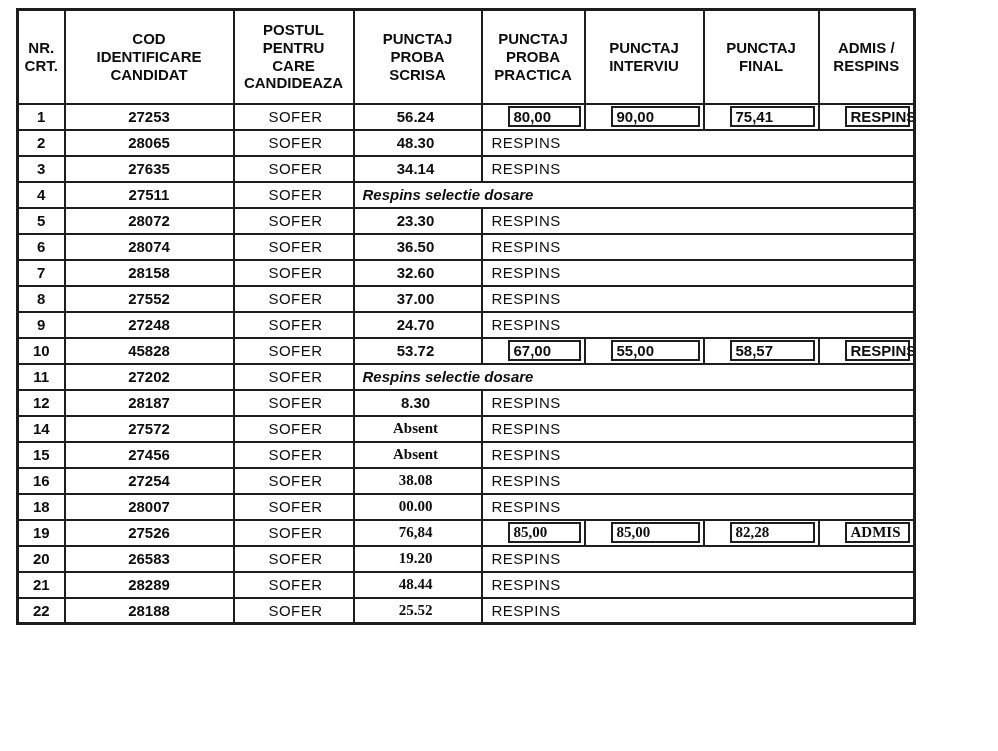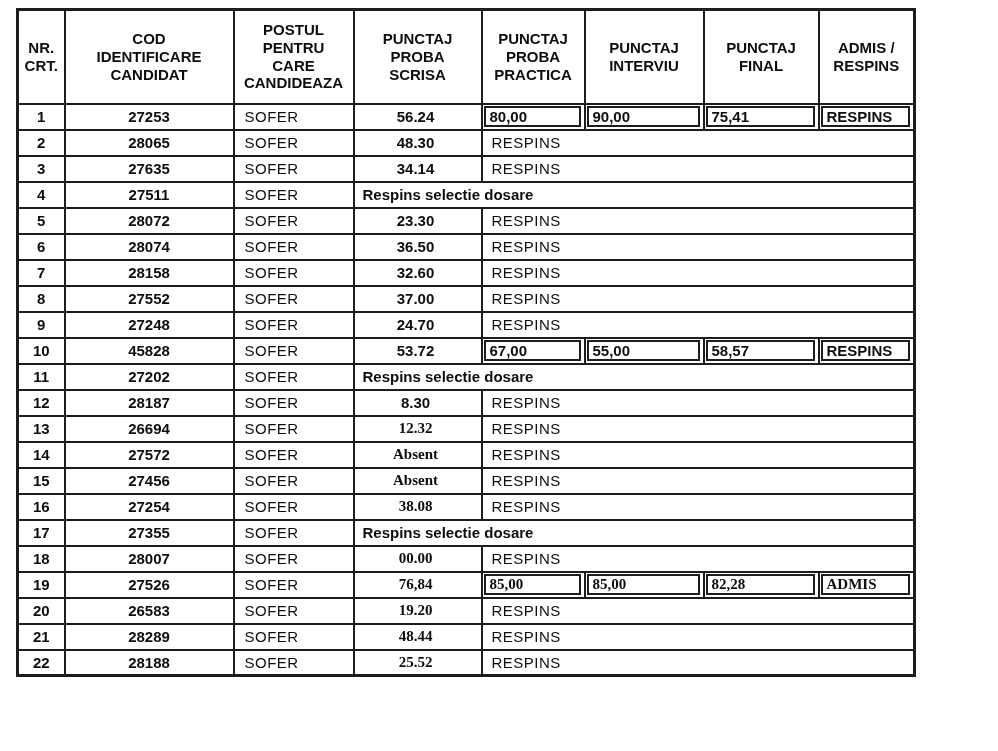--- a/index.html
+++ b/index.html
@@ -40,33 +40,34 @@
     padding:2px 1px;
   }
   td{
     height:26px;
     font-size:15px;
     vertical-align:middle;
     padding:0 6px;
   }
   .c-nr{font-weight:bold;text-align:center;padding:0 4px;}
   .c-cod{font-weight:bold;text-align:center;margin-left:19px;}
-  .c-post{text-align:left;padding-left:10px;letter-spacing:0.5px;}
+  .c-post{text-align:center;padding-left:10px;letter-spacing:0.5px;}
   .c-scrisa{font-weight:bold;text-align:center;padding-right:10px;}
   .c-status{text-align:left;padding-left:9px;letter-spacing:0.5px;}
-  .c-note{font-weight:bold;text-align:left;padding-left:8px;}
+  .c-note{font-weight:bold;text-align:left;padding-left:8px;font-style:italic;}
   .c-boxcell{padding:1px 3px 1px 1px;}
   .vbox{
     border:2px solid var(--border-color);
     height:21px;
     line-height:17px;
     font-weight:bold;
     text-align:left;
     padding:0 4px;
     white-space:nowrap;
+    margin-left:24px;
   }
   .serif{font-family:"Liberation Serif","DejaVu Serif",serif;}
 </style>
 </head>
 <body>
 
 <div class="page">
   <table class="results">
     <colgroup>
       <col style="width:47px">
@@ -202,52 +203,39 @@
           <td class="c-note" colspan="5">Respins selectie dosare</td>
         </tr>
         <tr>
           <td class="c-nr">12</td>
           <td class="c-cod">28187</td>
           <td class="c-post">SOFER</td>
           <td class="c-scrisa">8.30</td>
           <td class="c-status" colspan="4">RESPINS</td>
         </tr>
         <tr>
-          <td class="c-nr">13</td>
-          <td class="c-cod">26694</td>
-          <td class="c-post">SOFER</td>
-          <td class="c-scrisa serif">12.32</td>
-          <td class="c-status" colspan="4">RESPINS</td>
-        </tr>
-        <tr>
           <td class="c-nr">14</td>
           <td class="c-cod">27572</td>
           <td class="c-post">SOFER</td>
           <td class="c-scrisa serif">Absent</td>
           <td class="c-status" colspan="4">RESPINS</td>
         </tr>
         <tr>
           <td class="c-nr">15</td>
           <td class="c-cod">27456</td>
           <td class="c-post">SOFER</td>
           <td class="c-scrisa serif">Absent</td>
           <td class="c-status" colspan="4">RESPINS</td>
         </tr>
         <tr>
           <td class="c-nr">16</td>
           <td class="c-cod">27254</td>
           <td class="c-post">SOFER</td>
           <td class="c-scrisa serif">38.08</td>
           <td class="c-status" colspan="4">RESPINS</td>
-        </tr>
-        <tr>
-          <td class="c-nr">17</td>
-          <td class="c-cod">27355</td>
-          <td class="c-post">SOFER</td>
-          <td class="c-note" colspan="5">Respins selectie dosare</td>
         </tr>
         <tr>
           <td class="c-nr">18</td>
           <td class="c-cod">28007</td>
           <td class="c-post">SOFER</td>
           <td class="c-scrisa serif">00.00</td>
           <td class="c-status" colspan="4">RESPINS</td>
         </tr>
         <tr>
           <td class="c-nr">19</td>

